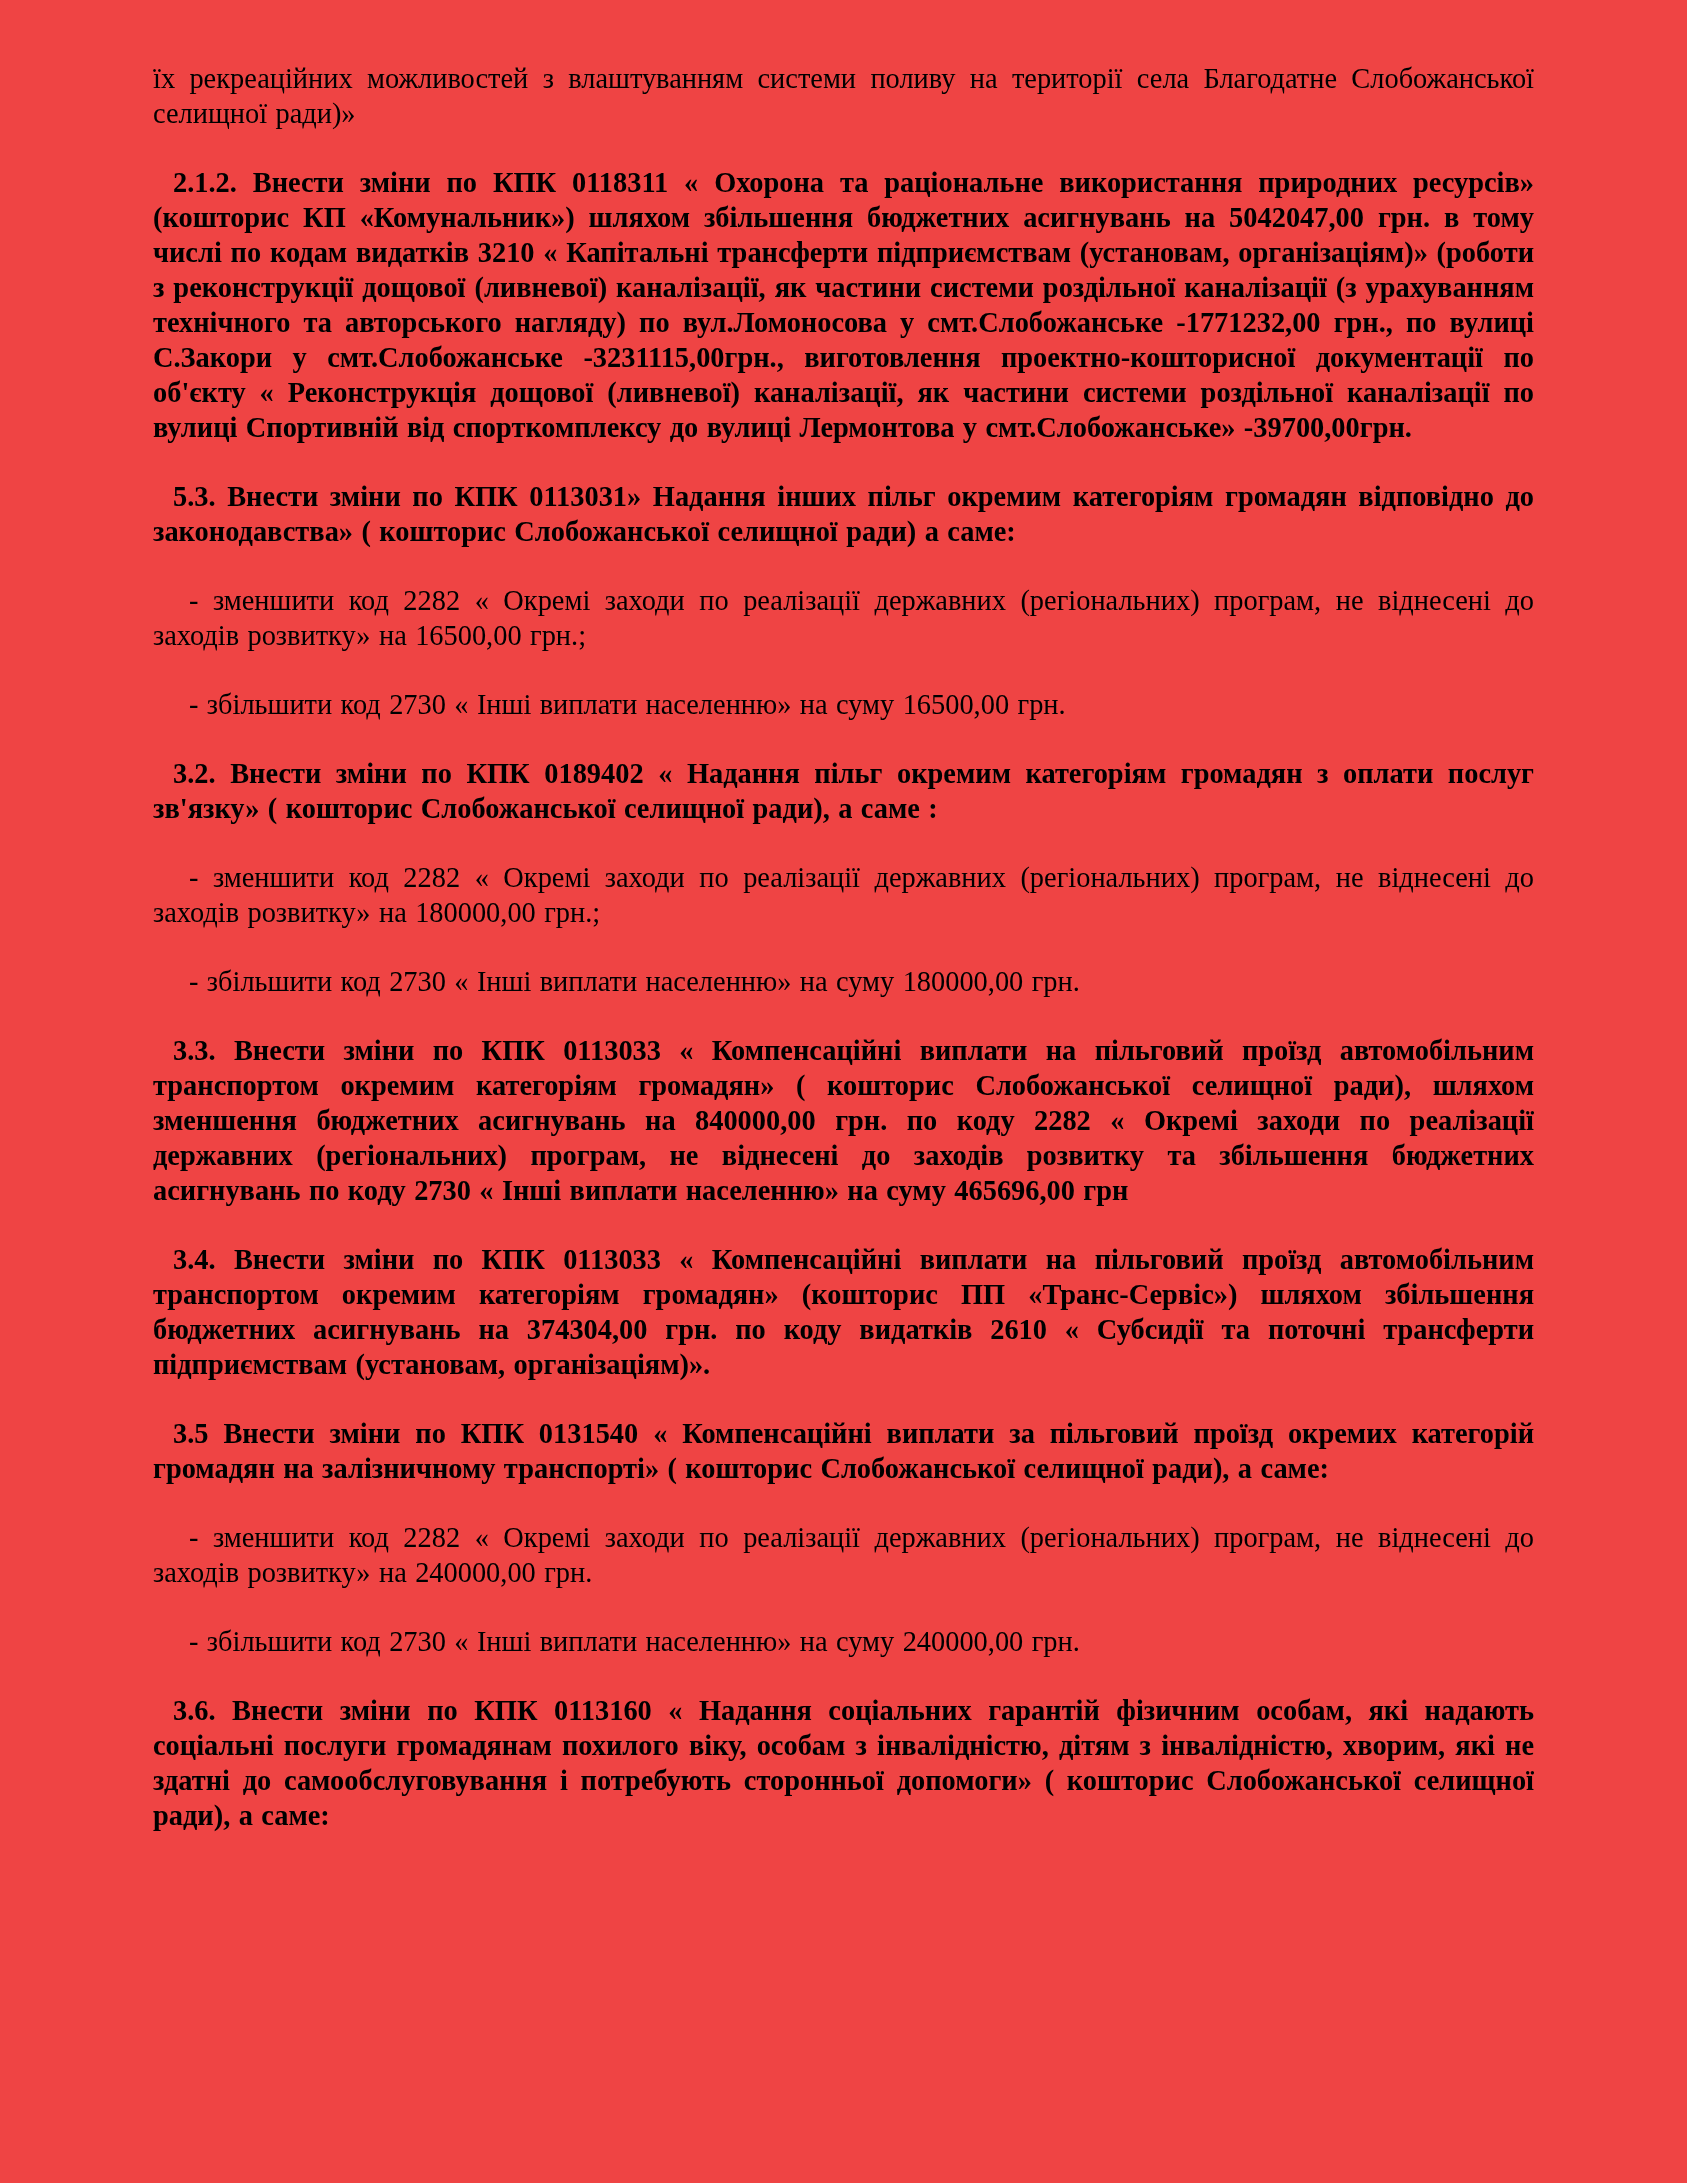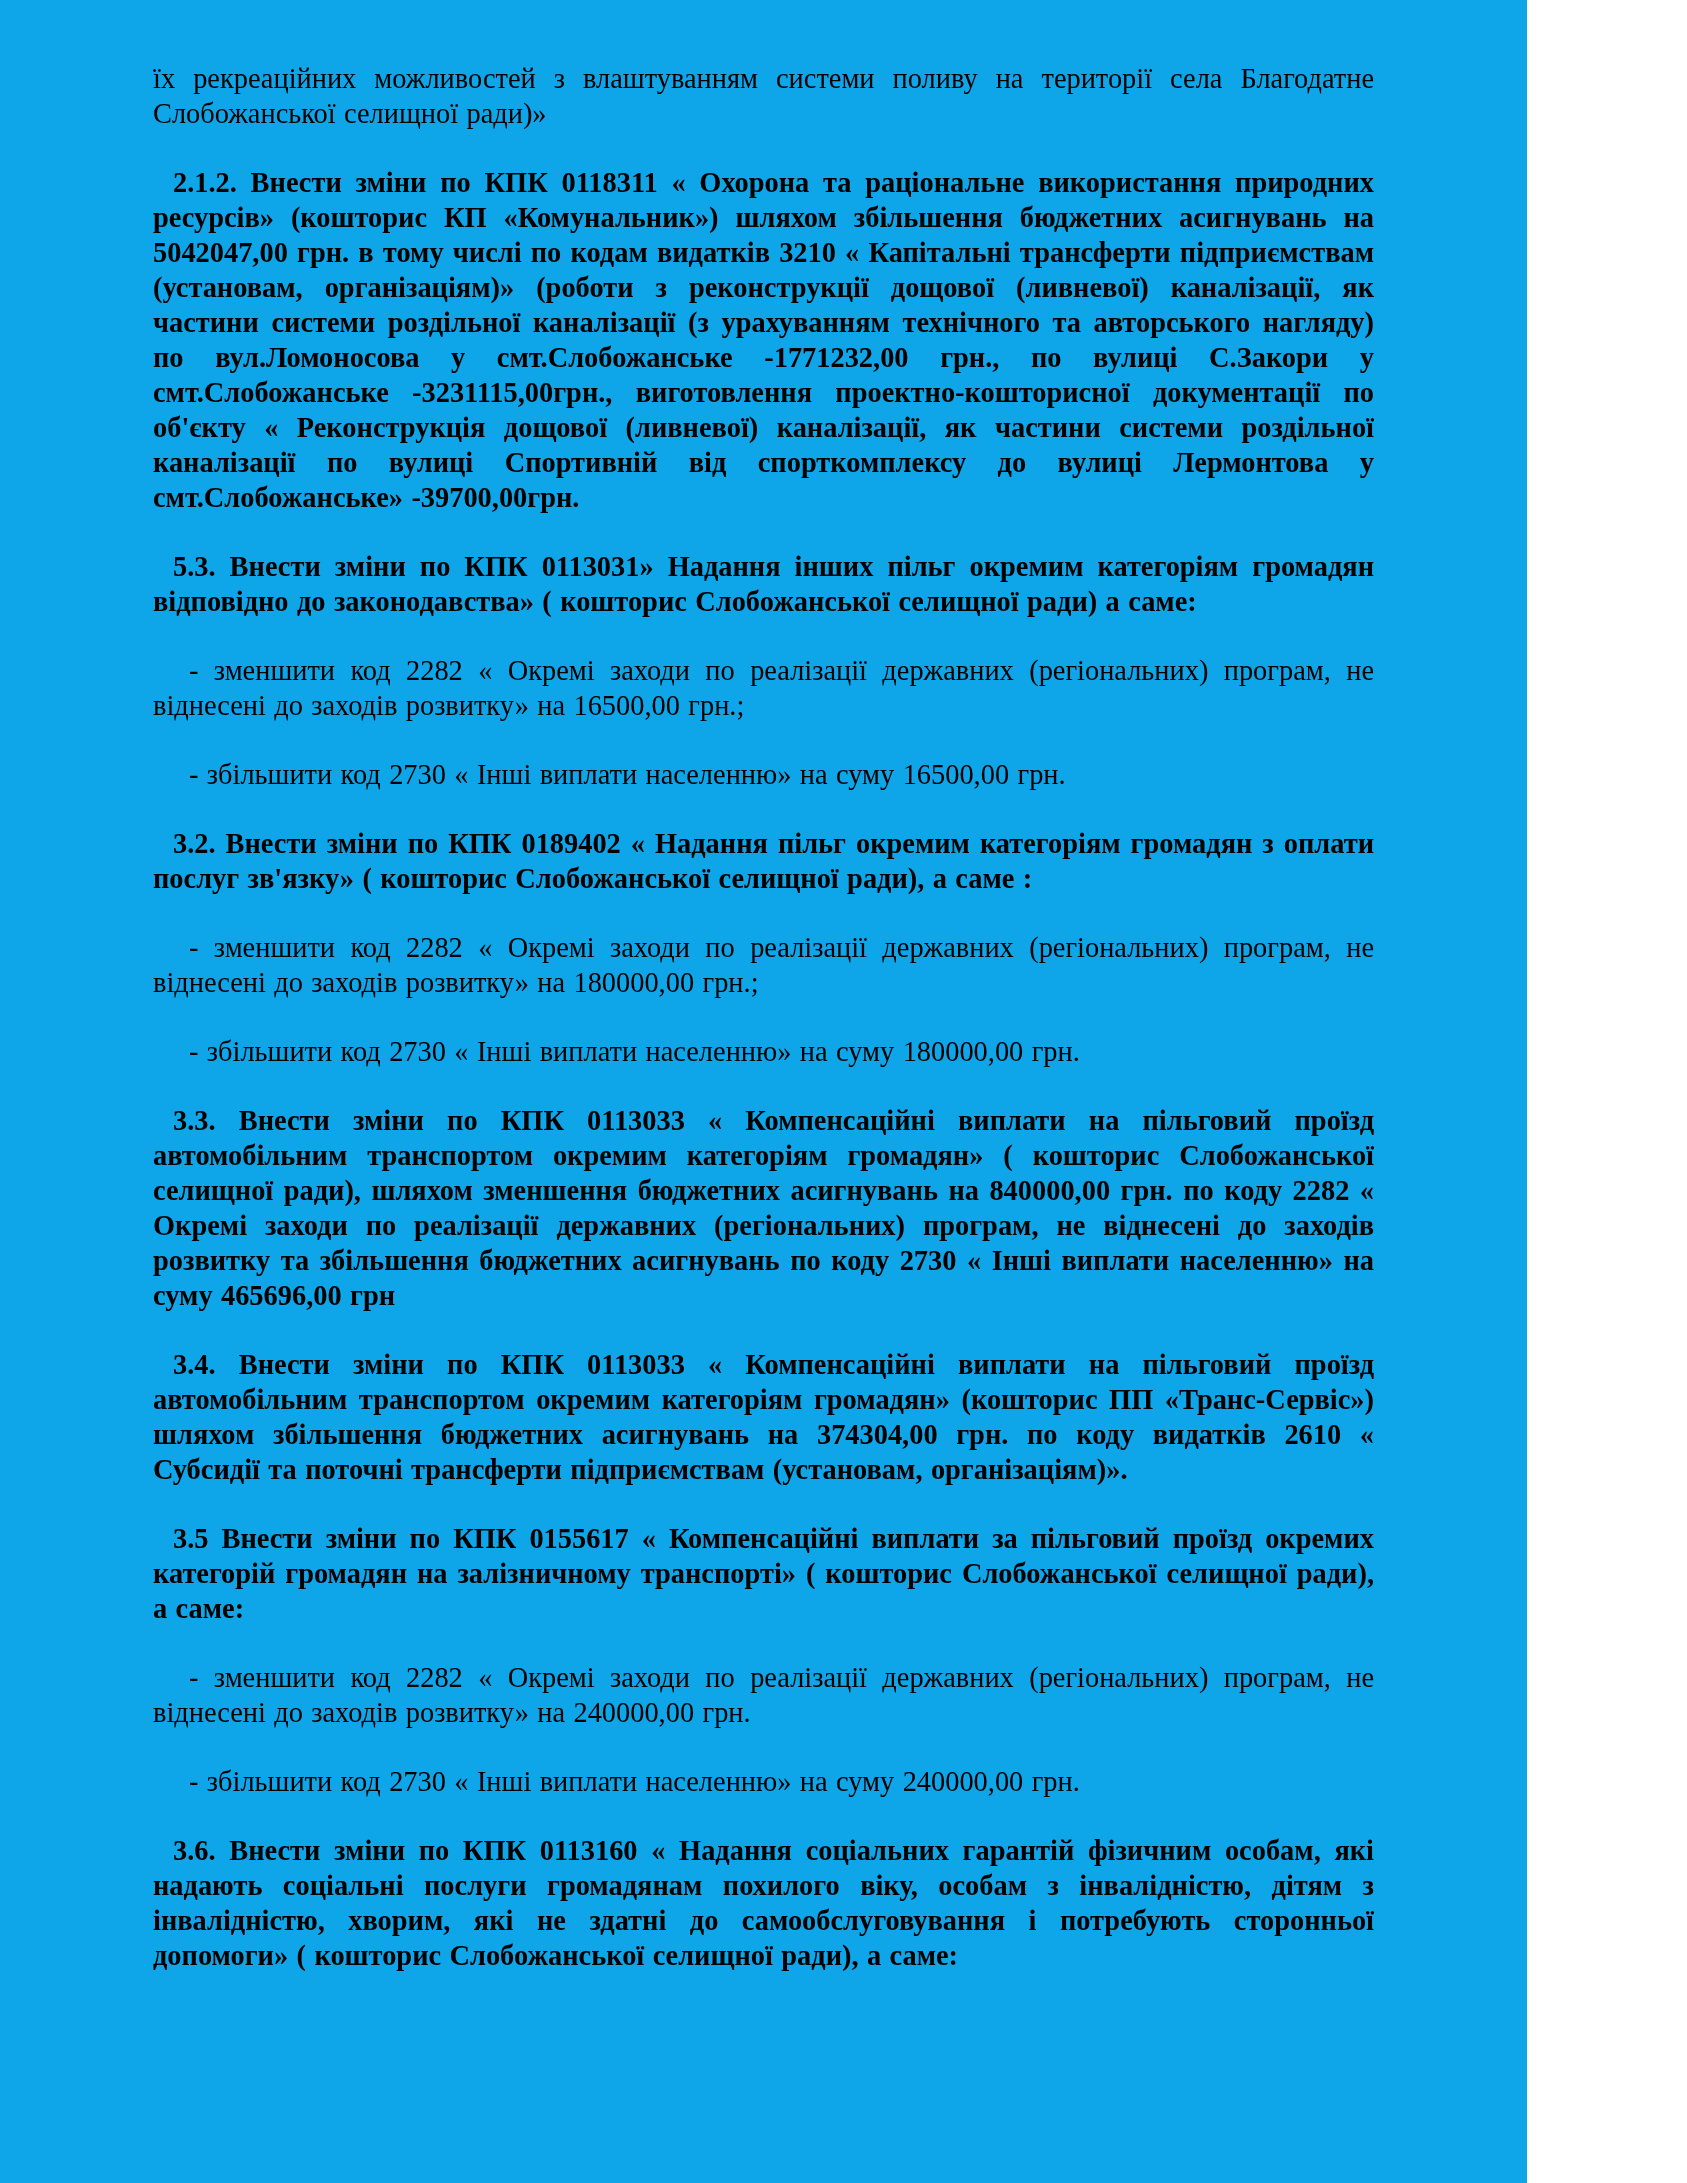--- a/index.html
+++ b/index.html
@@ -8,24 +8,24 @@
     background: #ffffff;
   }
   body {
     width: 1687px;
     height: 2183px;
     font-family: "Liberation Serif", "DejaVu Serif", serif;
     color: #000000;
   }
   .page {
     box-sizing: border-box;
-    width: 1527px;
+    width: 1687px;
     height: 2183px;
     padding: 61px 153px 40px 153px;
-    background: #0ea5e9;
+    background: #ef4444;
     overflow: hidden;
   }
   .doc p {
     margin: 0 0 34px 0;
     font-size: 28.4px;
     line-height: 35px;
     text-align: justify;
     word-spacing: 1.3px;
   }
   .p-cont  { text-indent: 0; }
@@ -41,19 +41,19 @@
     <p class="p-cont">їх рекреаційних можливостей з влаштуванням системи поливу на території села Благодатне Слобожанської селищної ради)»</p>
     <p class="p-num">2.1.2. Внести зміни по КПК 0118311 « Охорона та раціональне використання природних ресурсів» (кошторис КП «Комунальник») шляхом збільшення бюджетних асигнувань на 5042047,00 грн. в тому числі по кодам видатків 3210 « Капітальні трансферти підприємствам (установам, організаціям)» (роботи з реконструкції дощової (ливневої) каналізації, як частини системи роздільної каналізації (з урахуванням технічного та авторського нагляду) по вул.Ломоносова у смт.Слобожанське -1771232,00 грн., по вулиці С.Закори у смт.Слобожанське -3231115,00грн., виготовлення проектно-кошторисної документації по об'єкту « Реконструкція дощової (ливневої) каналізації, як частини системи роздільної каналізації по вулиці Спортивній від спорткомплексу до вулиці Лермонтова у смт.Слобожанське» -39700,00грн.</p>
     <p class="p-num">5.3. Внести зміни по КПК 0113031» Надання інших пільг окремим категоріям громадян відповідно до законодавства» ( кошторис Слобожанської селищної ради) а саме:</p>
     <p class="p-dash">- зменшити код 2282 « Окремі заходи по реалізації державних (регіональних) програм, не віднесені до заходів розвитку» на 16500,00 грн.;</p>
     <p class="p-dash">- збільшити код 2730 « Інші виплати населенню» на суму 16500,00 грн.</p>
     <p class="p-num">3.2. Внести зміни по КПК 0189402 « Надання пільг окремим категоріям громадян з оплати послуг зв'язку» ( кошторис Слобожанської селищної ради), а саме :</p>
     <p class="p-dash">- зменшити код 2282 « Окремі заходи по реалізації державних (регіональних) програм, не віднесені до заходів розвитку» на 180000,00 грн.;</p>
     <p class="p-dash">- збільшити код 2730 « Інші виплати населенню» на суму 180000,00 грн.</p>
     <p class="p-num">3.3. Внести зміни по КПК 0113033 « Компенсаційні виплати на пільговий проїзд автомобільним транспортом окремим категоріям громадян» ( кошторис Слобожанської селищної ради), шляхом зменшення бюджетних асигнувань на 840000,00 грн. по коду 2282 « Окремі заходи по реалізації державних (регіональних) програм, не віднесені до заходів розвитку та збільшення бюджетних асигнувань по коду 2730 « Інші виплати населенню» на суму 465696,00 грн</p>
     <p class="p-num">3.4. Внести зміни по КПК 0113033 « Компенсаційні виплати на пільговий проїзд автомобільним транспортом окремим категоріям громадян» (кошторис ПП «Транс-Сервіс») шляхом збільшення бюджетних асигнувань на 374304,00 грн. по коду видатків 2610 « Субсидії та поточні трансферти підприємствам (установам, організаціям)».</p>
-    <p class="p-num">3.5 Внести зміни по КПК 0155617 « Компенсаційні виплати за пільговий проїзд окремих категорій громадян на залізничному транспорті» ( кошторис Слобожанської селищної ради), а саме:</p>
+    <p class="p-num">3.5 Внести зміни по КПК 0131540 « Компенсаційні виплати за пільговий проїзд окремих категорій громадян на залізничному транспорті» ( кошторис Слобожанської селищної ради), а саме:</p>
     <p class="p-dash">- зменшити код 2282 « Окремі заходи по реалізації державних (регіональних) програм, не віднесені до заходів розвитку» на 240000,00 грн.</p>
     <p class="p-dash">- збільшити код 2730 « Інші виплати населенню» на суму 240000,00 грн.</p>
     <p class="p-num">3.6. Внести зміни по КПК 0113160 « Надання соціальних гарантій фізичним особам, які надають соціальні послуги громадянам похилого віку, особам з інвалідністю, дітям з інвалідністю, хворим, які не здатні до самообслуговування і потребують сторонньої допомоги» ( кошторис Слобожанської селищної ради), а саме:</p>
   </div>
 </div>
 
 
 </body></html>

